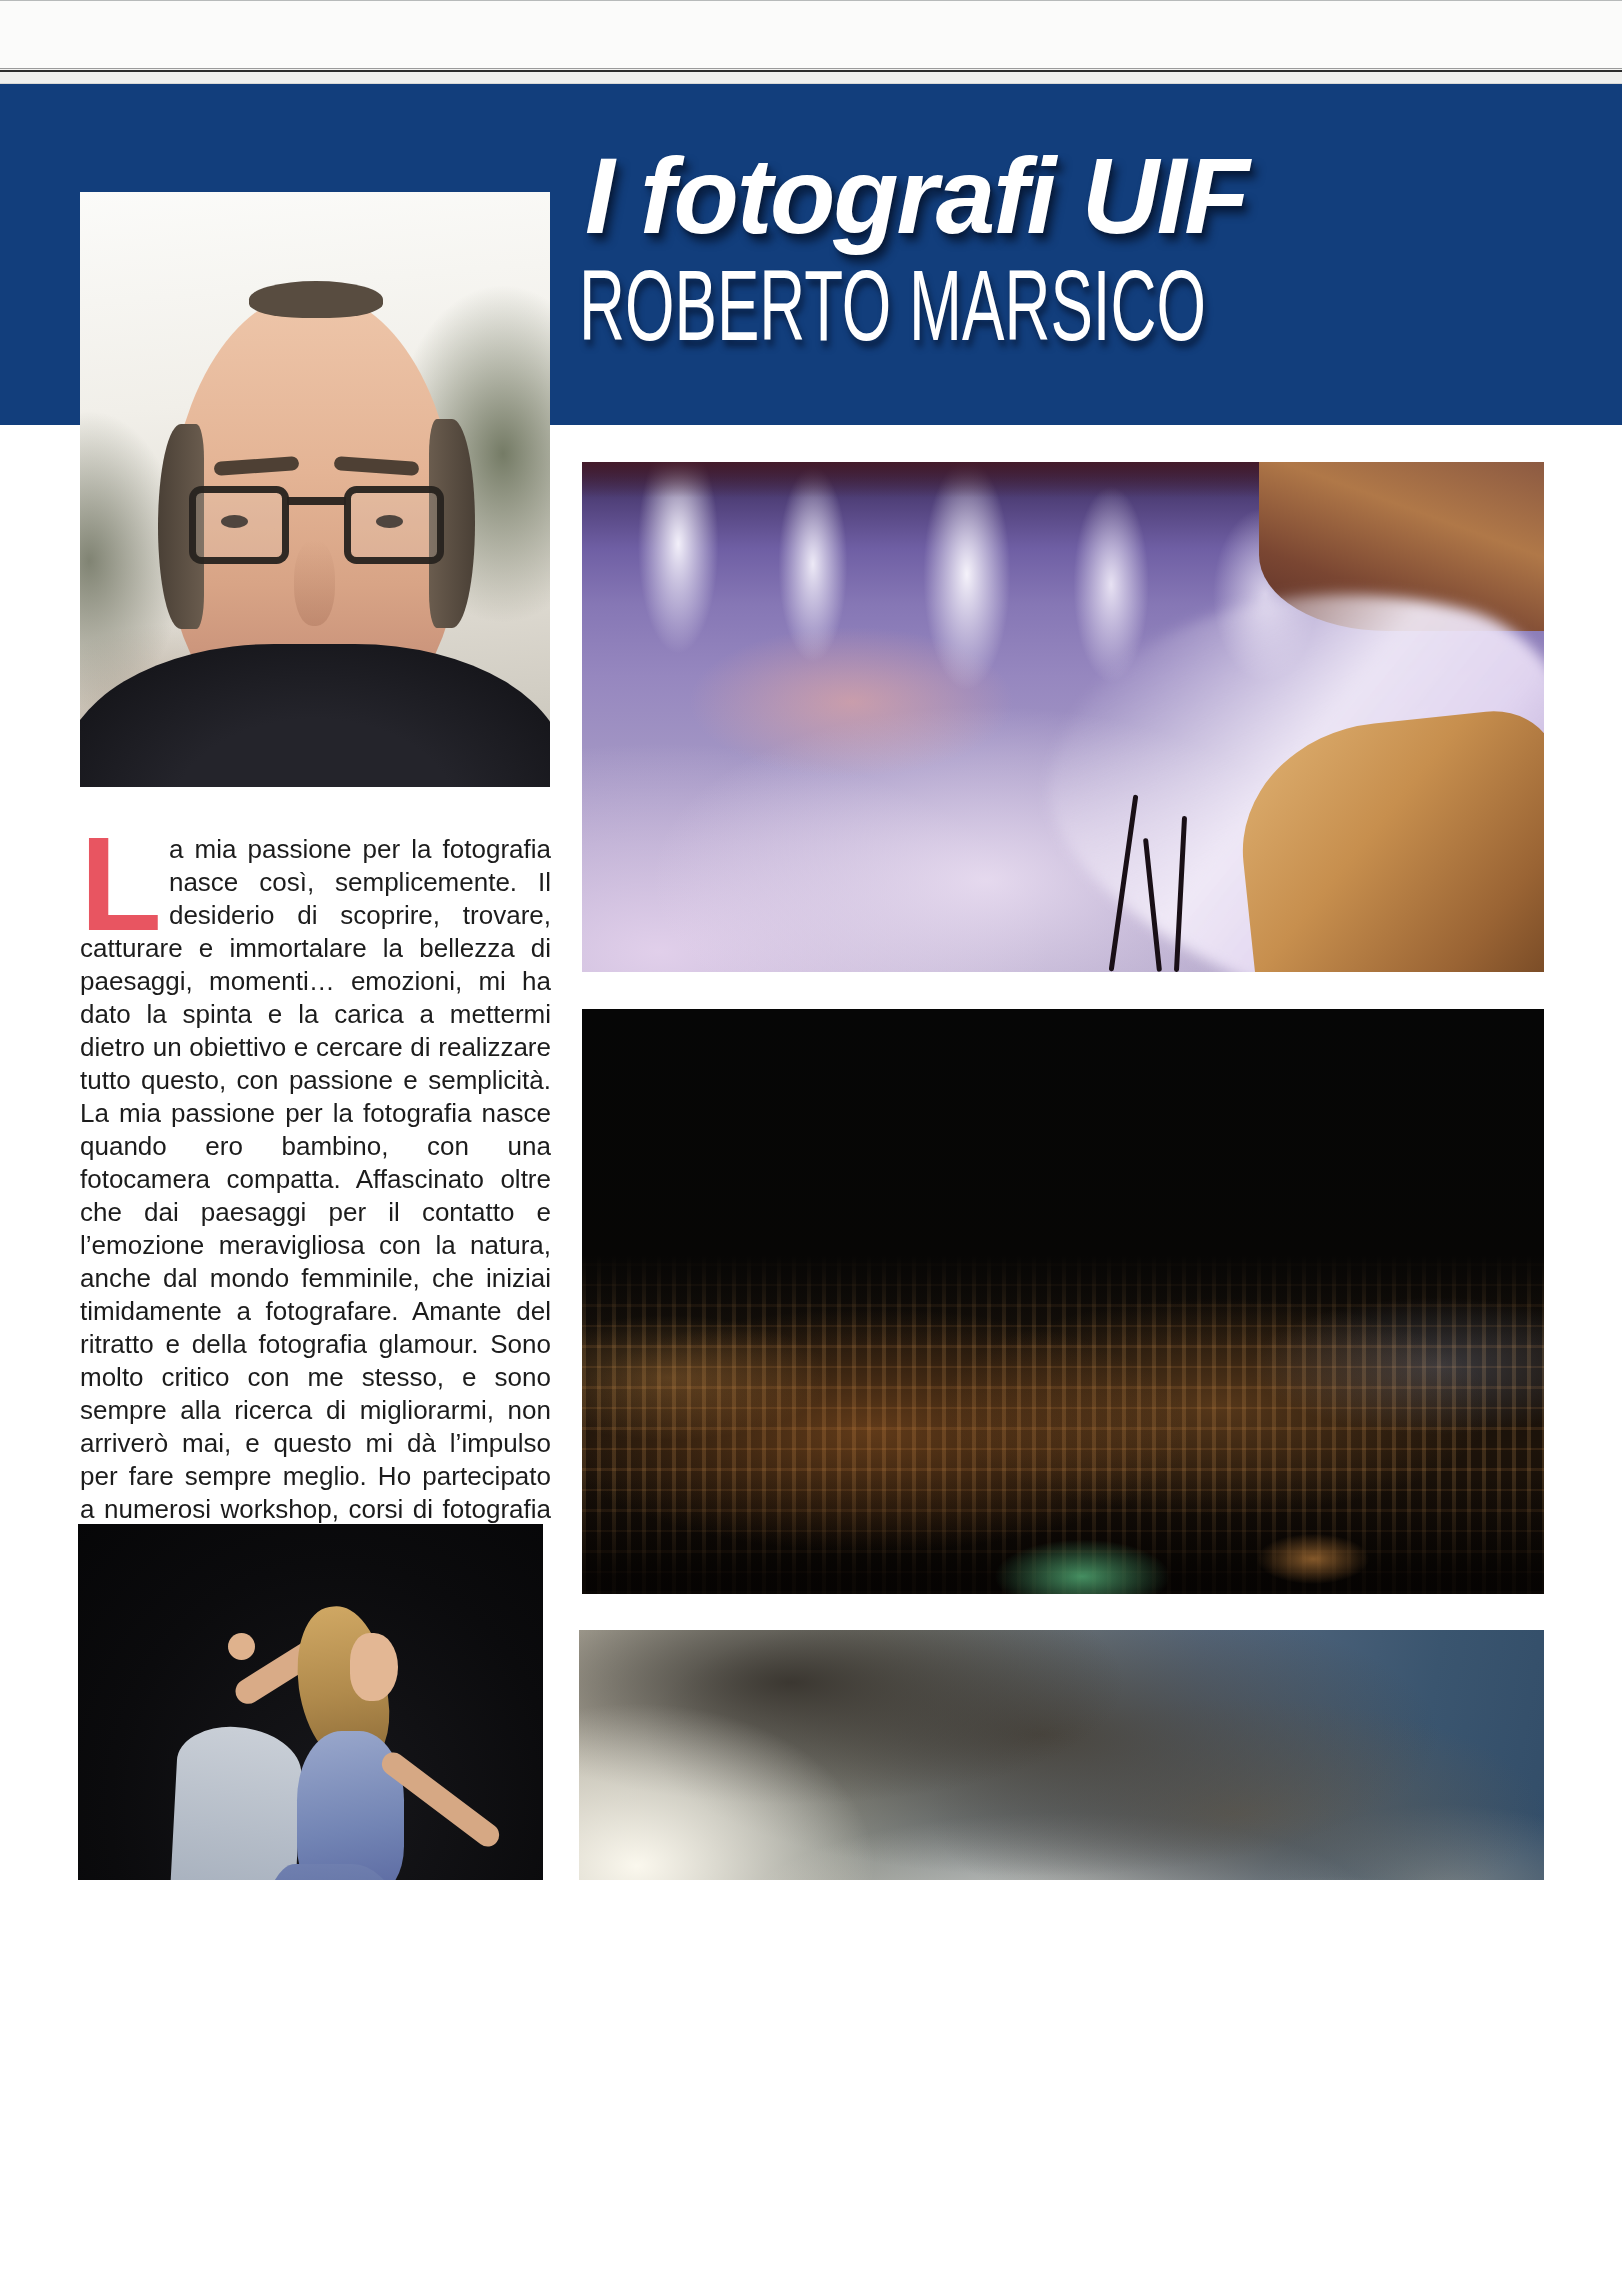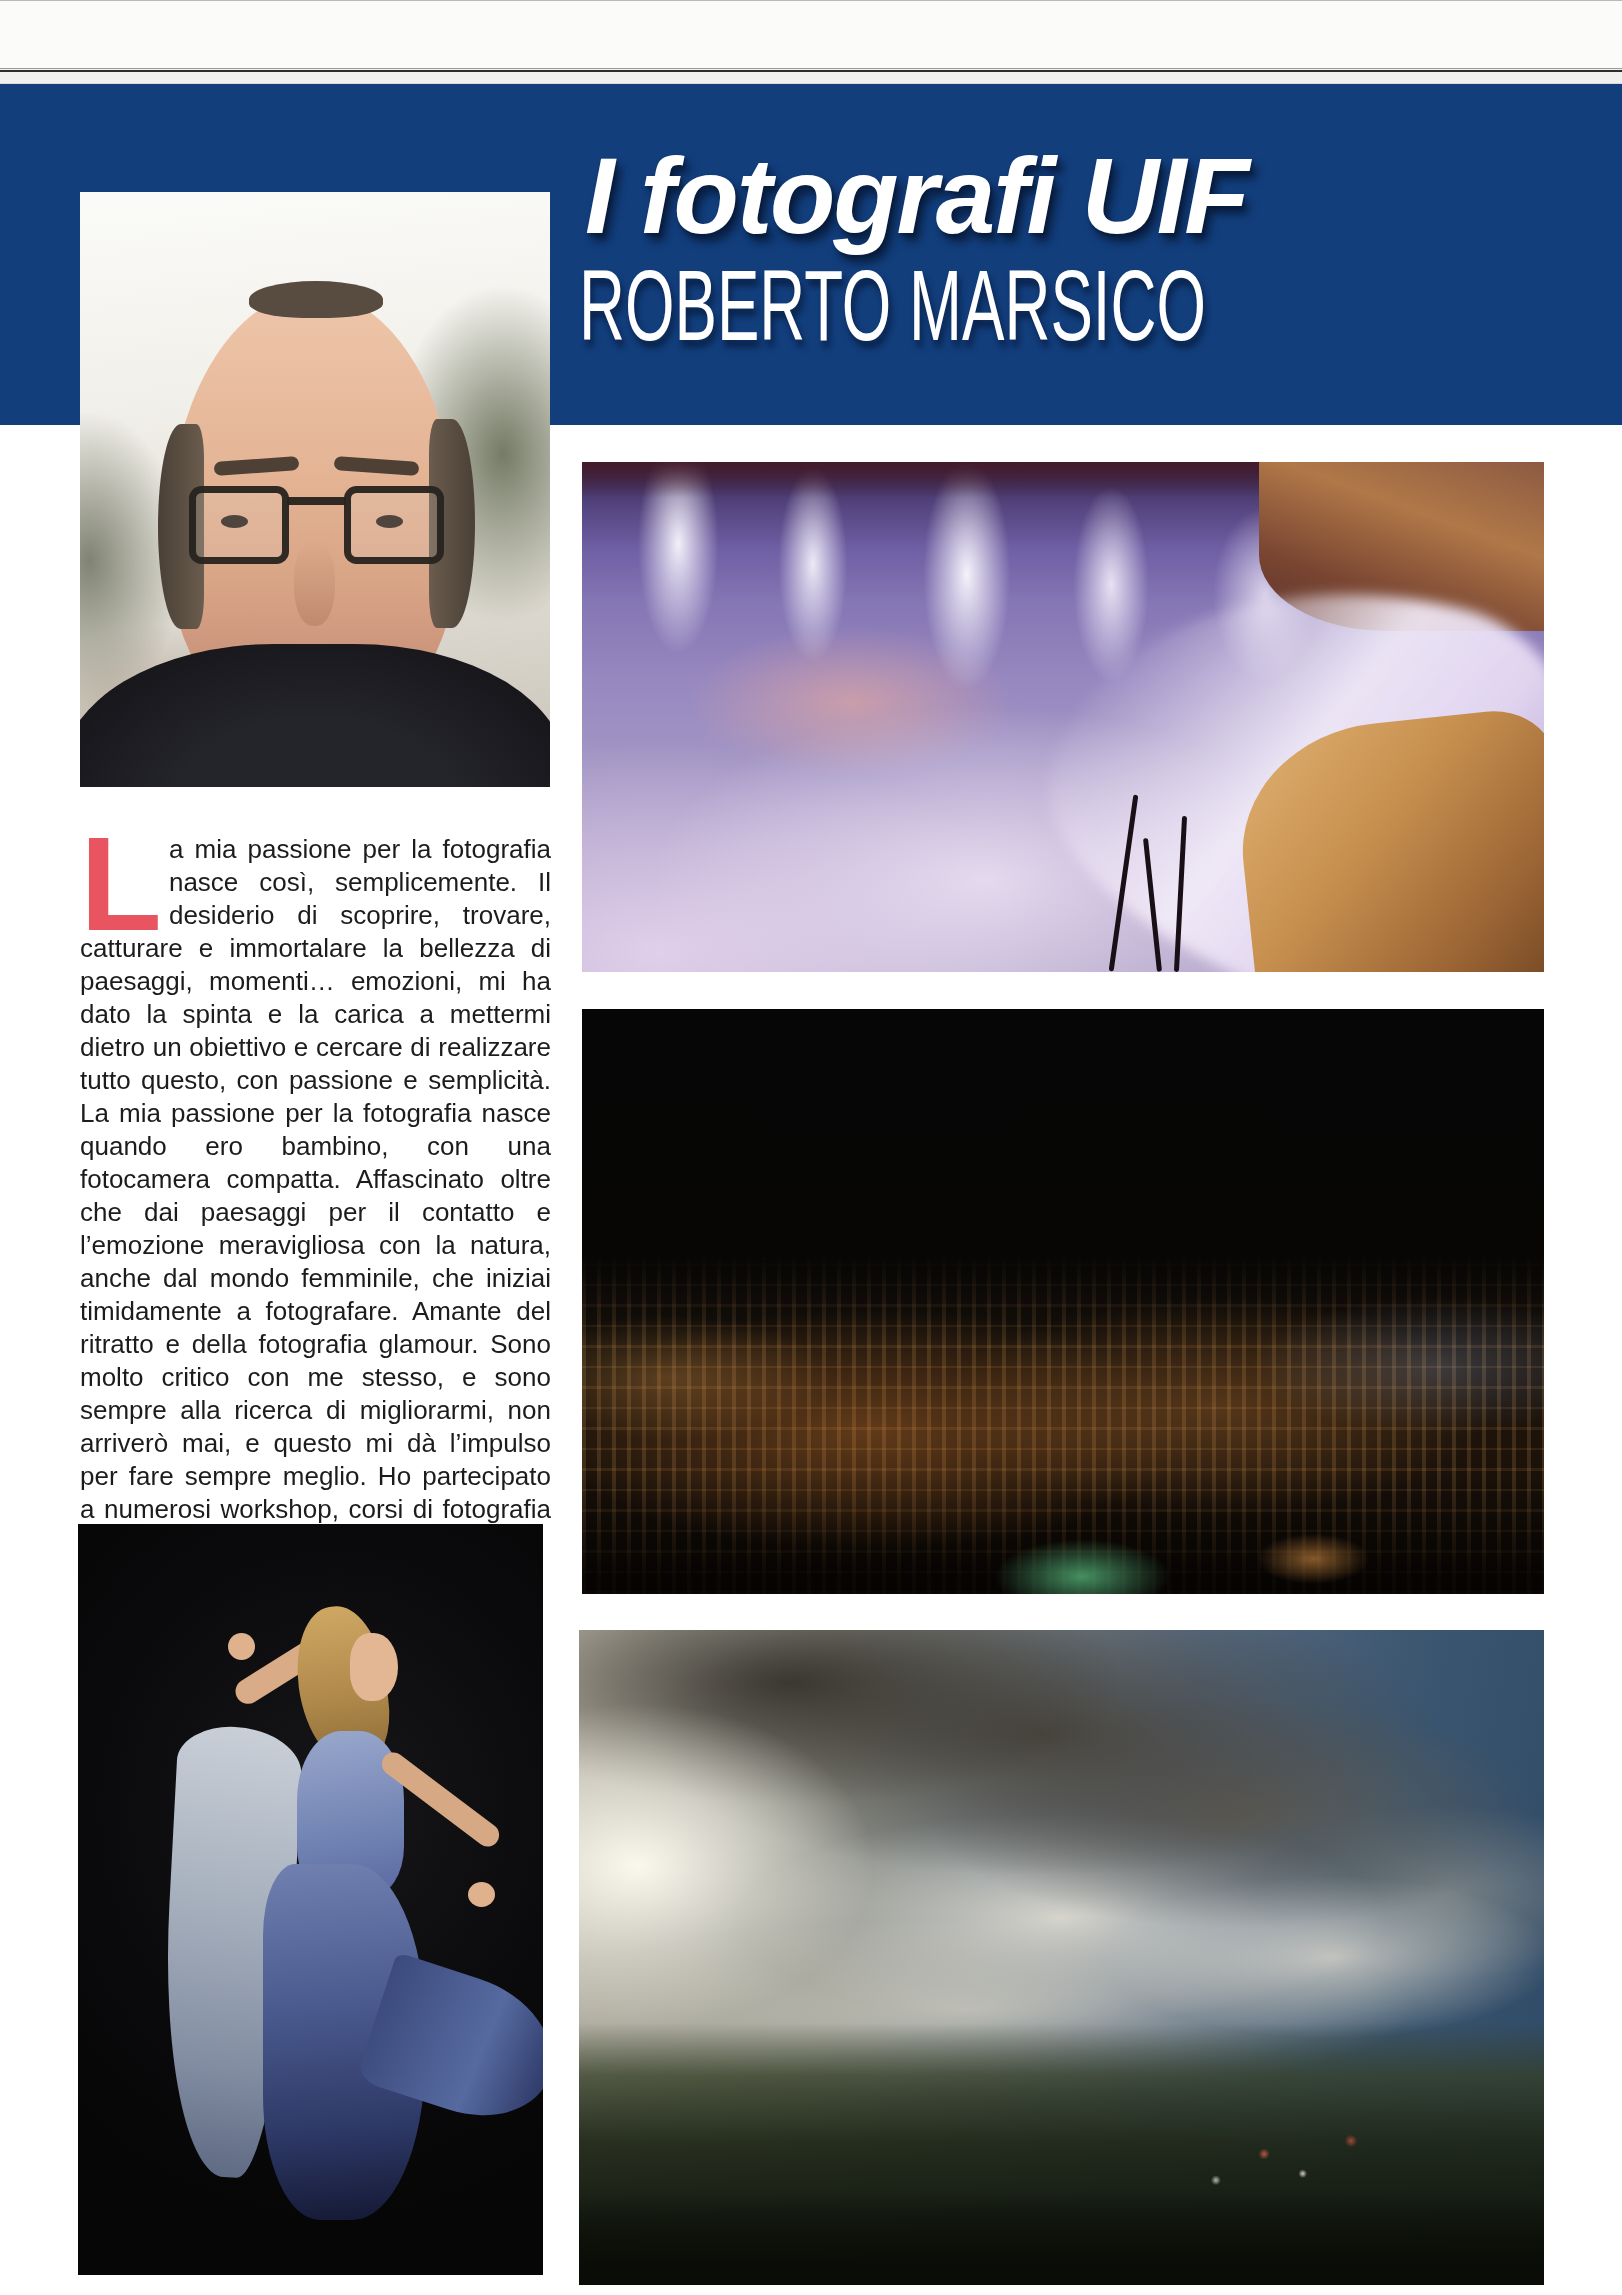--- a/index.html
+++ b/index.html
@@ -1,16 +1,16 @@
 <!DOCTYPE html>
 <html style="font-size:14.3px"><head>
 <meta charset="utf-8">
 <style>
   html,body{margin:0;padding:0;background:#ffffff;}
-  .page{position:relative;width:1623px;height:2295px;background:#ffffff;overflow:hidden;
+  .page{position:relative;width:1623px;height:1880px;background:#ffffff;overflow:hidden;
         font-family:"Liberation Sans","DejaVu Sans",sans-serif;}
 
   
   .topbar{position:absolute;left:0;top:0;width:100%;height:68px;background:#fbfbfa;
           border-top:1.8px solid #b7baba;box-sizing:border-box;}
   .toprule{position:absolute;left:0;top:68px;width:100%;height:4.5px;
            background:linear-gradient(180deg,#9a9a9a 0 0.9px,#f2f2f0 0.9px 1.8px,#2c2c2c 1.8px 4.5px);}
   .topstrip{position:absolute;left:0;top:72px;width:100%;height:11.6px;background:#f0f0ee;
             border-bottom:0.9px solid #d8d8d6;box-sizing:border-box;}
 

